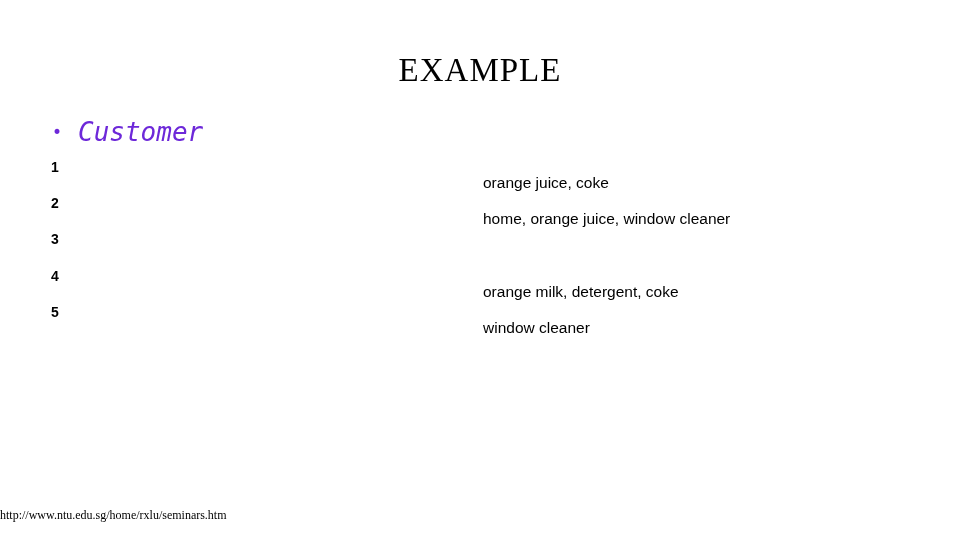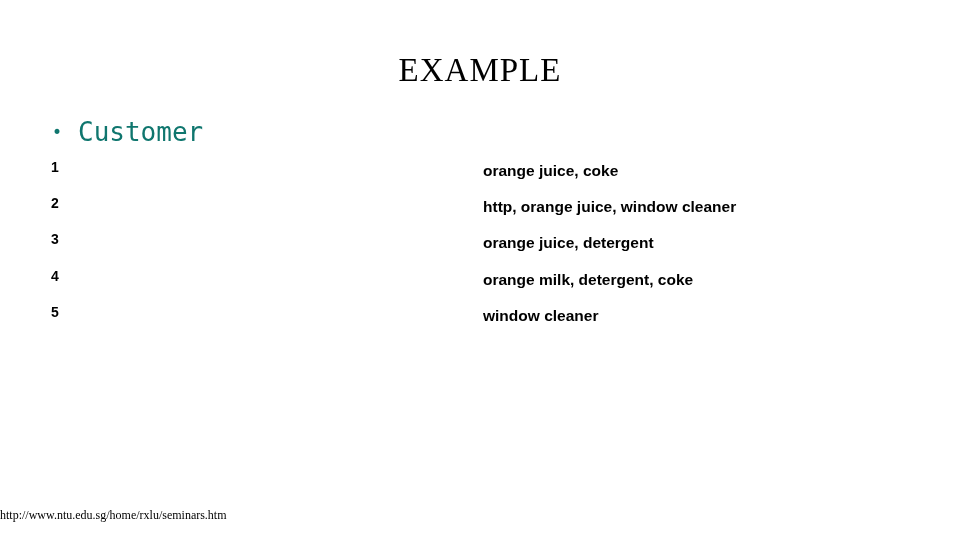--- a/index.html
+++ b/index.html
@@ -47,22 +47,23 @@
     left: 52px;
     top: 113px;
     width: 240px;
   }
   .bullet-row {
     display: block;
     font-family: "DejaVu Sans Mono", "Liberation Mono", monospace;
     font-size: 26px;
     line-height: 39px;
     font-weight: 400;
-    color: #0f766e;
+    color: #6d28d9;
     white-space: nowrap;
+    font-style: italic;
   }
   .bullet-glyph {
     display: inline-block;
     width: 26px;
     font-family: "DejaVu Sans", sans-serif;
     font-size: 17px;
     line-height: 39px;
     vertical-align: top;
     text-align: left;
   }
@@ -89,24 +90,24 @@
     font-family: "Liberation Sans", sans-serif;
     font-size: 14px;
     font-weight: bold;
     line-height: 22px;
     color: #000000;
     white-space: nowrap;
   }
   .tx-items {
     position: absolute;
     left: 483px;
-    top: 4px;
+    top: 16px;
     font-family: "Liberation Sans", sans-serif;
     font-size: 15.5px;
-    font-weight: bold;
+    font-weight: normal;
     line-height: 22px;
     color: #000000;
     white-space: nowrap;
   }
 
   
   .footer-url {
     position: absolute;
     left: 0;
     top: 508px;
@@ -132,26 +133,25 @@
 
   <div class="tx-table">
 
     <div class="tx-row">
       <span class="tx-num">1</span>
       <span class="tx-items">orange juice, coke</span>
     </div>
 
     <div class="tx-row">
       <span class="tx-num">2</span>
-      <span class="tx-items">http, orange juice, window cleaner</span>
+      <span class="tx-items">home, orange juice, window cleaner</span>
     </div>
 
     <div class="tx-row">
       <span class="tx-num">3</span>
-      <span class="tx-items">orange juice, detergent</span>
     </div>
 
     <div class="tx-row">
       <span class="tx-num">4</span>
       <span class="tx-items">orange milk, detergent, coke</span>
     </div>
 
     <div class="tx-row">
       <span class="tx-num">5</span>
       <span class="tx-items">window cleaner</span>

